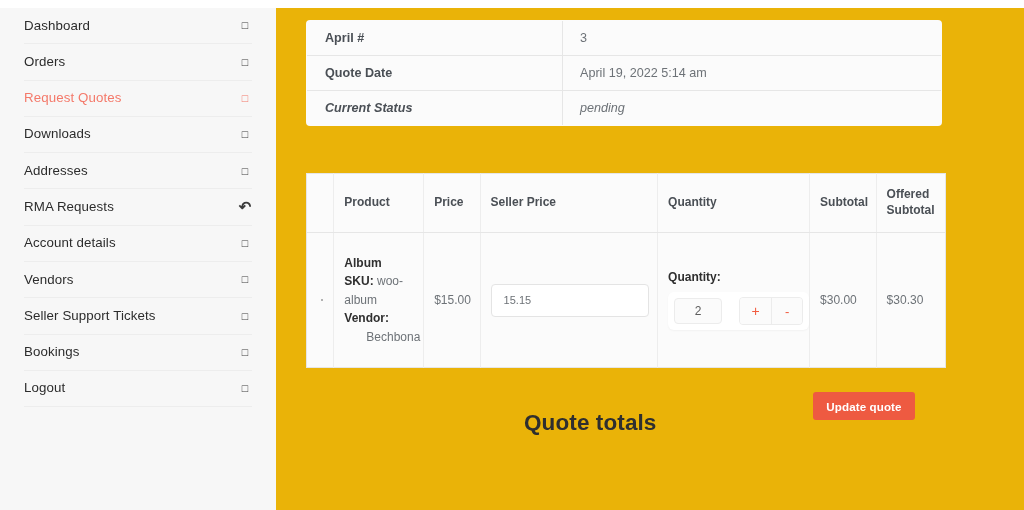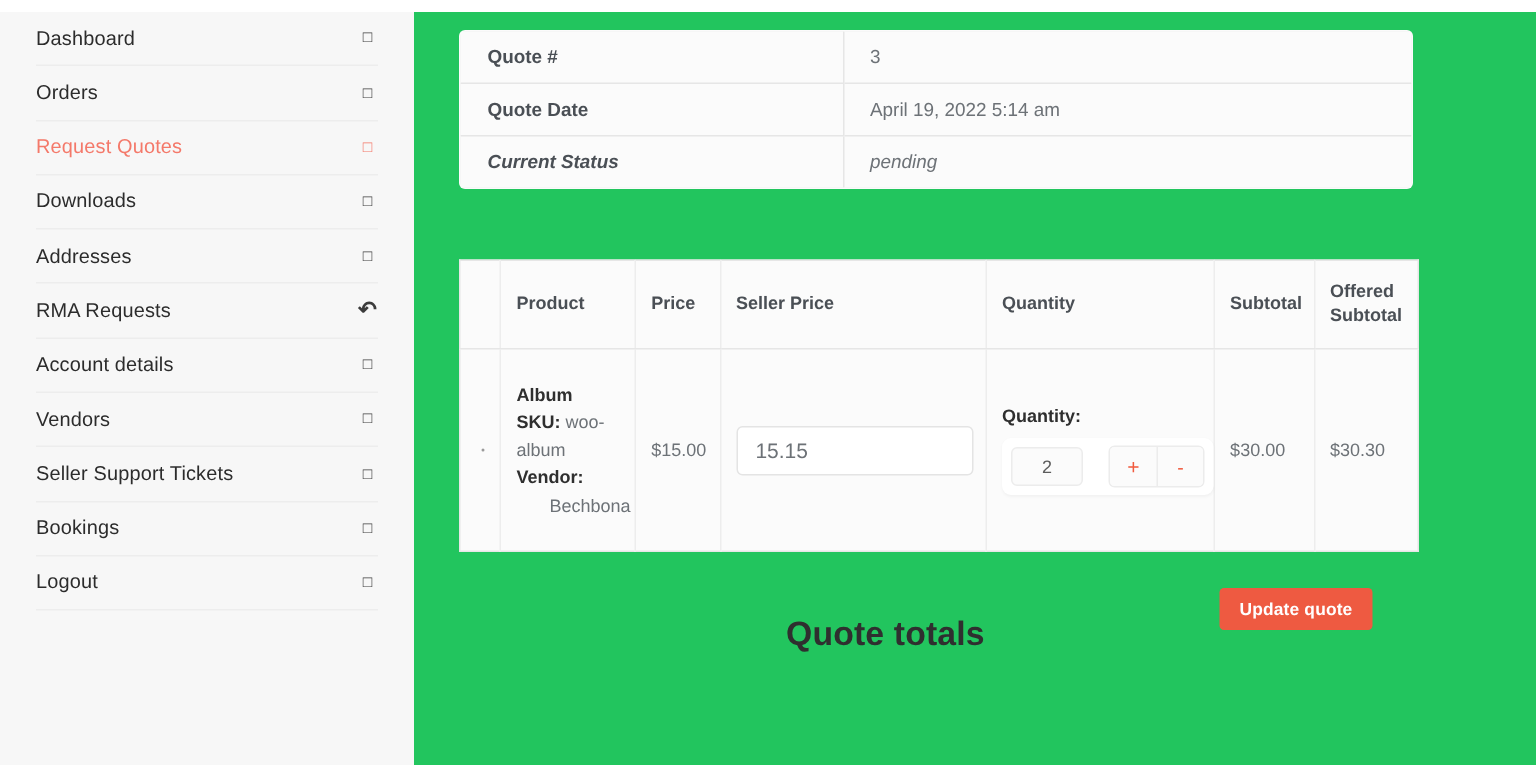--- a/index.html
+++ b/index.html
@@ -12,21 +12,21 @@
   }
   body {
     font-family: "Liberation Sans", sans-serif;
     color: #3a3a3a;
     -webkit-font-smoothing: antialiased;
   }
   .page {
     position: relative;
     width: 1024px;
     height: 510px;
-    background: #22c55e;
+    background: #eab308;
   }
   .top-strip {
     position: absolute;
     left: 0; top: 0;
     width: 1024px; height: 8px;
     background: #ffffff;
   }
 
   
   .sidebar {
@@ -172,21 +172,21 @@
   .price-cell { color: #6d7277; }
 
   .offer-input {
     width: 158px;
     height: 33px;
     border: 1px solid #e4e4e4;
     border-radius: 4px;
     background: #ffffff;
     padding: 0 12px;
     font-family: "Liberation Sans", sans-serif;
-    font-size: 14px;
+    font-size: 11px;
     color: #6d7277;
     outline: none;
   }
 
   .qty-label {
     display: block;
     font-weight: bold;
     color: #2f2f2f;
     font-size: 12px;
     margin-bottom: 8px;
@@ -335,21 +335,21 @@
         <span class="nav-icon">□</span>
       </li>
     </ul>
   </nav>
 
   <main class="main">
 
     <table class="info-table">
       <tbody>
         <tr>
-          <th>Quote #</th>
+          <th>April #</th>
           <td>3</td>
         </tr>
         <tr>
           <th>Quote Date</th>
           <td>April 19, 2022 5:14 am</td>
         </tr>
         <tr>
           <th>Current Status</th>
           <td>pending</td>
         </tr>

